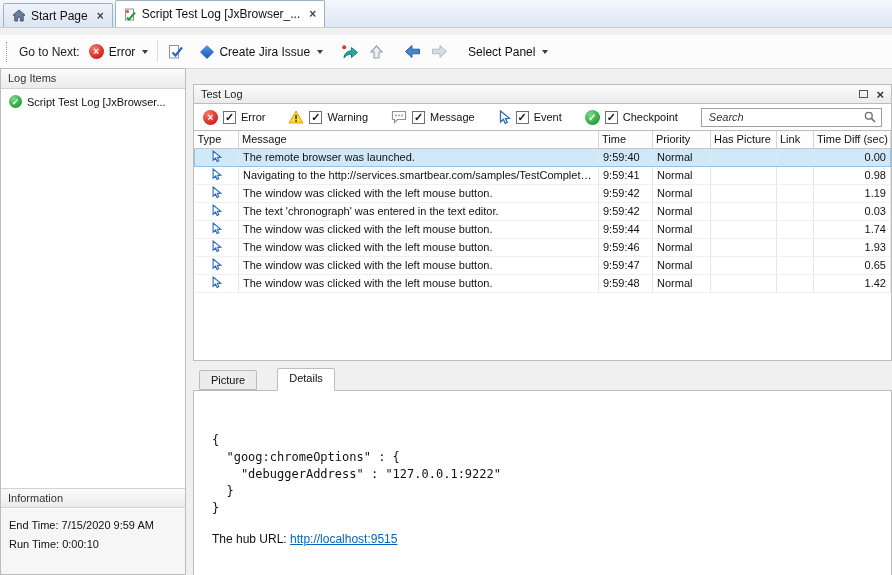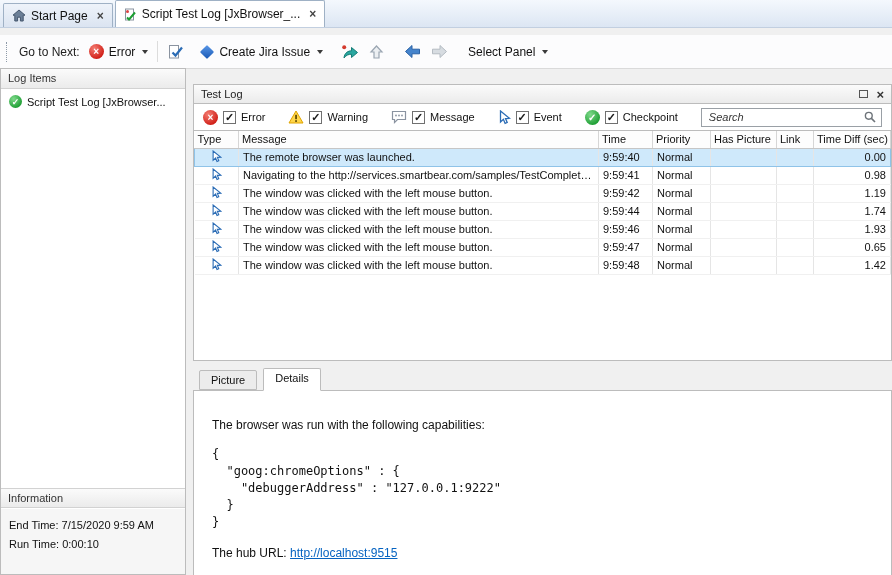--- a/index.html
+++ b/index.html
@@ -57,21 +57,21 @@
   .logtable th{border-right:1px solid #d6d6d6;border-bottom:1px solid #c6c6c6;text-align:left;font-weight:normal;padding:2px 3px;height:17px;background:#fdfdfd;white-space:nowrap;overflow:hidden;margin-left:44px;}
   .logtable td{border-right:1px solid #e5e5e5;border-bottom:1px solid #f0f0f0;padding:1px 4px;height:18px;white-space:nowrap;overflow:hidden;text-overflow:ellipsis;}
   .c-type{text-align:center;padding:1px 0;}
   .c-diff{text-align:right;}
   tr.sel td{background:#cfe9fb;border-top:1px solid #8fc3e8;border-bottom:1px solid #8fc3e8;}
   tr.sel td:first-child{border-left:1px solid #8fc3e8;}
   tr.sel td:last-child{border-right:1px solid #8fc3e8;}
 
   .hsplit{height:6px;background:#f0f0f0;}
   .dtabs{height:23px;background:#f0f0f0;display:flex;align-items:flex-end;padding-left:6px;}
-  .dtab{height:20px;padding:3px 11px;border:1px solid #bcbcbc;background:#ececec;font-size:11px;border-radius:2px 2px 0 0;margin-right:6px;position:relative;}
+  .dtab{height:20px;padding:3px 11px;border:1px solid #bcbcbc;background:#ececec;font-size:11px;border-radius:2px 2px 0 0;margin-right:20px;position:relative;}
   .dtab.active{background:#fff;height:23px;border-bottom:1px solid #fff;margin-bottom:-1px;z-index:2;}
   .dcontent{height:201px;background:#fff;border:1px solid #bcbcbc;padding:27px 10px 0 18px;font-size:12px;overflow:hidden;}
   .dcode{font-family:"DejaVu Sans Mono",monospace;font-size:12px;line-height:17px;margin:14px 0 0 0;}
   .dhub{margin-top:15px;}
   .hub-link{color:#0563c1;text-decoration:underline;}
 
   .icon{display:inline-flex;align-items:center;justify-content:center;flex:none;}
 </style>
 </head>
 <body>
@@ -303,20 +303,35 @@
     <td class="c-diff">1.19</td>
   </tr>
             <tr>
     <td class="c-type">
       <span class="icon">
         <svg width="11" height="13" viewBox="0 0 13 15">
                     <path d="M2.5 1 L2.5 12 L5.4 9.3 L7.1 13.4 L9.2 12.5 L7.5 8.5 L11.4 8.3 Z" fill="#fff" stroke="#2b6cb5" stroke-width="1.3"></path>
                   </svg>
       </span>
     </td>
+    <td>The text 'chronograph' was entered in the text editor.</td>
+    <td>9:59:42</td>
+    <td>Normal</td>
+    <td></td>
+    <td></td>
+    <td class="c-diff">0.03</td>
+  </tr>
+            <tr>
+    <td class="c-type">
+      <span class="icon">
+        <svg width="11" height="13" viewBox="0 0 13 15">
+                    <path d="M2.5 1 L2.5 12 L5.4 9.3 L7.1 13.4 L9.2 12.5 L7.5 8.5 L11.4 8.3 Z" fill="#fff" stroke="#2b6cb5" stroke-width="1.3"></path>
+                  </svg>
+      </span>
+    </td>
     <td>The window was clicked with the left mouse button.</td>
     <td>9:59:44</td>
     <td>Normal</td>
     <td></td>
     <td></td>
     <td class="c-diff">1.74</td>
   </tr>
             <tr>
     <td class="c-type">
       <span class="icon">
@@ -367,21 +382,20 @@
     </div>
 
     <div class="hsplit"></div>
 
     <div class="dtabs">
       <div class="dtab">Picture</div>
       <div class="dtab active">Details</div>
     </div>
 
     <div class="dcontent">
-      <div>The browser was run with the following capabilities:</div>
       <pre class="dcode">{
   "goog:chromeOptions" : {
     "debuggerAddress" : "127.0.0.1:9222"
   }
 }</pre>
       <div class="dhub">
         <span>The hub URL: </span><a href="#" class="hub-link">http://localhost:9515</a>
       </div>
     </div>
   </div>

